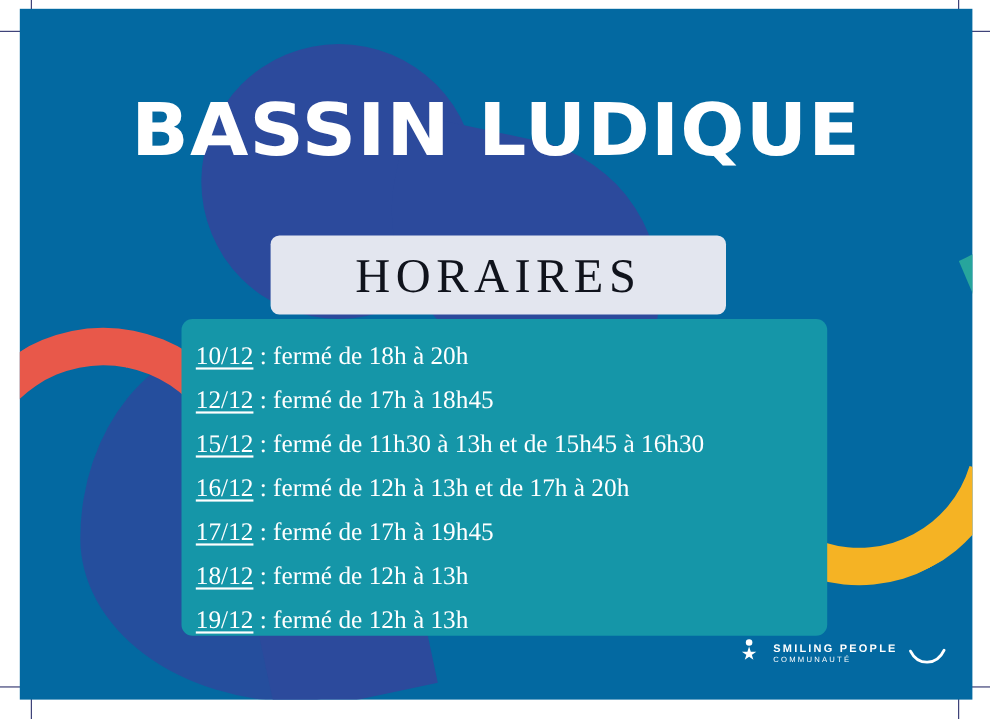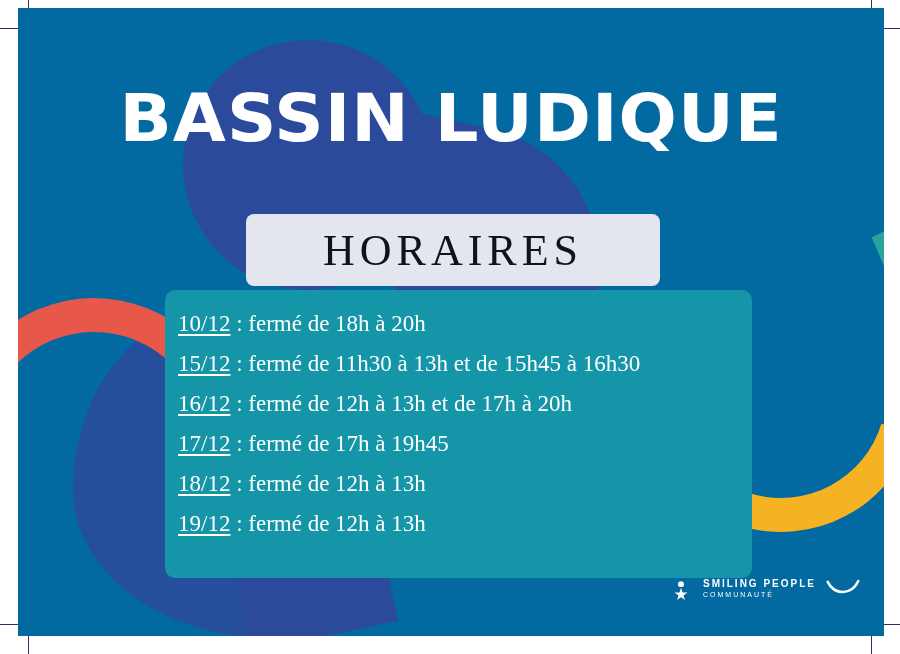--- a/index.html
+++ b/index.html
@@ -169,21 +169,21 @@
     text-decoration: underline;
     text-underline-offset: 3px;
   }
 
   
   .logo {
     position: absolute;
     right: 24px;
     bottom: 30px;
     display: flex;
-    align-items: flex-start;
+    align-items: flex-end;
     gap: 8px;
   }
   .logo-star {
     width: 28px;
     height: 28px;
     color: #ffffff;
     flex: none;
   }
   .logo-text {
     display: flex;
@@ -236,20 +236,23 @@
 
     <div class="subtitle-bar">
       <span class="subtitle-text">HORAIRES</span>
     </div>
 
     <div class="schedule">
       <div class="row">
         <span class="date">10/12</span><span> : fermé de 18h à 20h</span>
       </div>
       <div class="row">
+        <span class="date">12/12</span><span> : fermé de 17h à 18h45</span>
+      </div>
+      <div class="row">
         <span class="date">15/12</span><span> : fermé de 11h30 à 13h et de 15h45 à 16h30</span>
       </div>
       <div class="row">
         <span class="date">16/12</span><span> : fermé de 12h à 13h et de 17h à 20h</span>
       </div>
       <div class="row">
         <span class="date">17/12</span><span> : fermé de 17h à 19h45</span>
       </div>
       <div class="row">
         <span class="date">18/12</span><span> : fermé de 12h à 13h</span>

